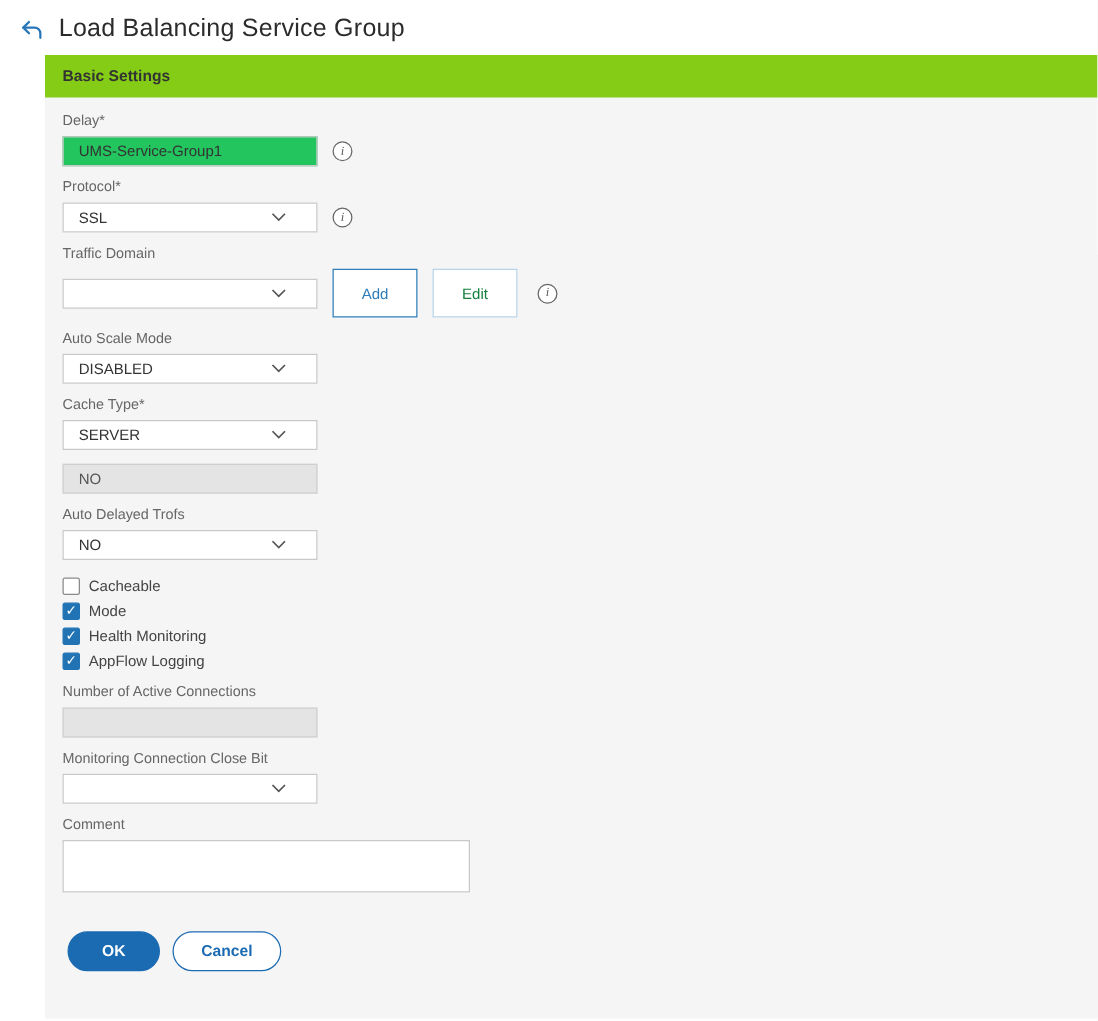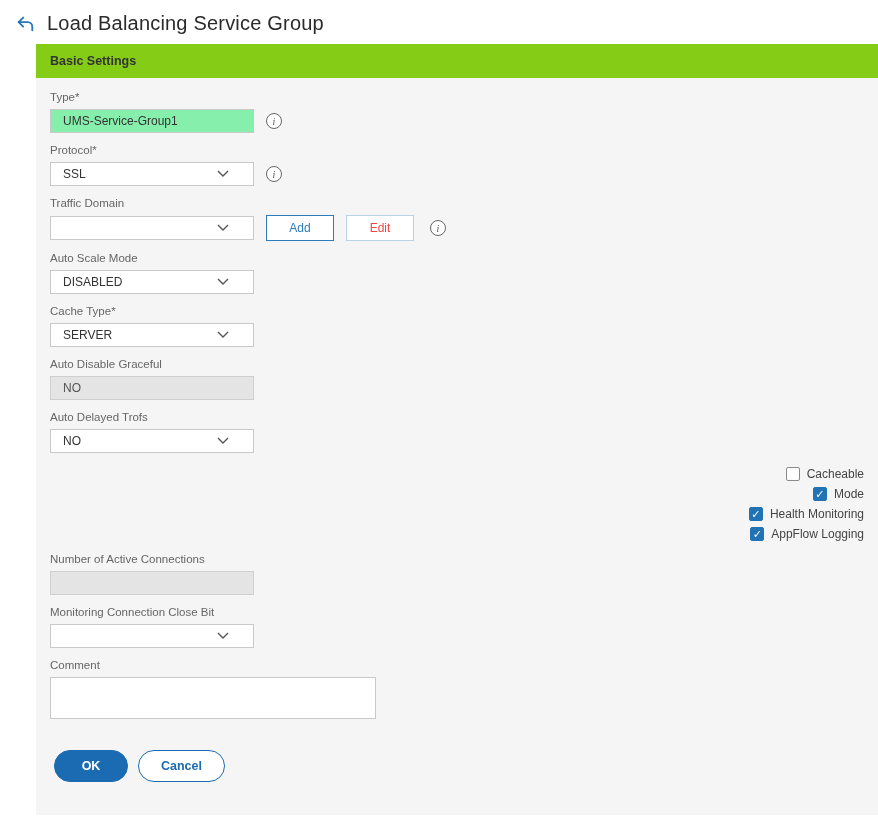--- a/index.html
+++ b/index.html
@@ -61,21 +61,21 @@
   }
   .field-row {
     display: flex;
     align-items: center;
     gap: 12px;
   }
   .text-input {
     width: 204px;
     height: 24px;
     border: 1px solid #c9c9c9;
-    background: #86efac;
+    background: #22c55e;
     font-family: "Liberation Sans", sans-serif;
     font-size: 12px;
     color: #333;
     padding: 0 8px 0 12px;
     outline: none;
   }
   .disabled-input {
     width: 204px;
     height: 24px;
     border: 1px solid #cfcfcf;
@@ -113,44 +113,43 @@
     align-items: center;
     justify-content: center;
     cursor: pointer;
     flex: 0 0 auto;
     background: #fff;
   }
 
   
   .btn-outline {
     min-width: 68px;
-    height: 26px;
+    height: 39px;
     background: #ffffff;
     border: 1px solid #2e7cb8;
     color: #2e7cb8;
     font-family: "Liberation Sans", sans-serif;
     font-size: 12px;
     padding: 0 16px;
     cursor: pointer;
   }
   .btn-outline.disabled {
     border-color: #b7d4e8;
-    color: #ef4444;
+    color: #15803d;
     cursor: default;
   }
 
   
   .checkbox-group { margin: 14px 0 12px 0; }
   .checkbox-row {
     display: flex;
     align-items: center;
     gap: 7px;
     margin-bottom: 6px;
     cursor: pointer;
-    justify-content: flex-end;
   }
   .checkbox {
     width: 14px; height: 14px;
     border: 1px solid #8a8a8a;
     border-radius: 2px;
     background: #ffffff;
     display: flex;
     align-items: center;
     justify-content: center;
     flex: 0 0 auto;
@@ -233,21 +232,21 @@
 </header>
 
 <section class="panel">
   <div class="panel-header">
     <span>Basic Settings</span>
   </div>
 
   <div class="panel-body">
 
     <div class="field">
-      <label class="field-label">Type*</label>
+      <label class="field-label">Delay*</label>
       <div class="field-row">
         <input class="text-input" type="text" value="UMS-Service-Group1" style="">
         <span class="info-icon">i</span>
       </div>
     </div>
 
     <div class="field">
       <label class="field-label">Protocol*</label>
       <div class="field-row">
         <div class="select">
@@ -301,21 +300,20 @@
           <span class="chevron">
             <svg width="12" height="8" viewBox="0 0 12 8" fill="none">
                 <path d="M1 1 L6 6 L11 1" stroke="#555" stroke-width="1.4" fill="none"></path>
               </svg>
           </span>
         </div>
       </div>
     </div>
 
     <div class="field">
-      <label class="field-label">Auto Disable Graceful</label>
       <div class="field-row">
         <div class="disabled-input">
           <span>NO</span>
         </div>
       </div>
     </div>
 
     <div class="field">
       <label class="field-label">Auto Delayed Trofs</label>
       <div class="field-row">

